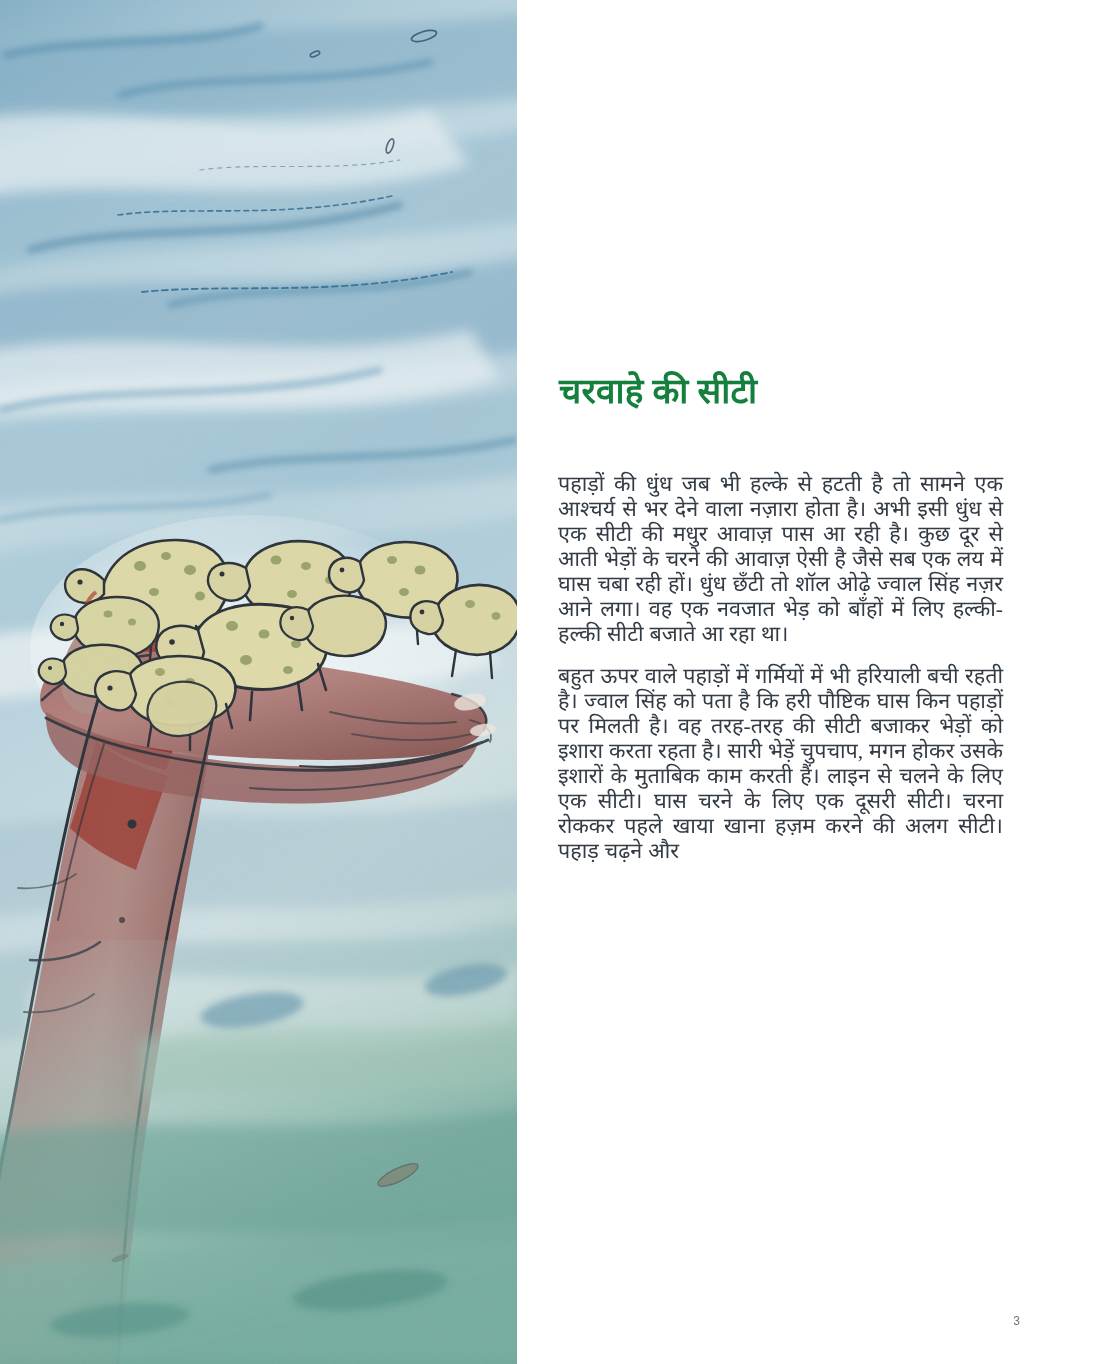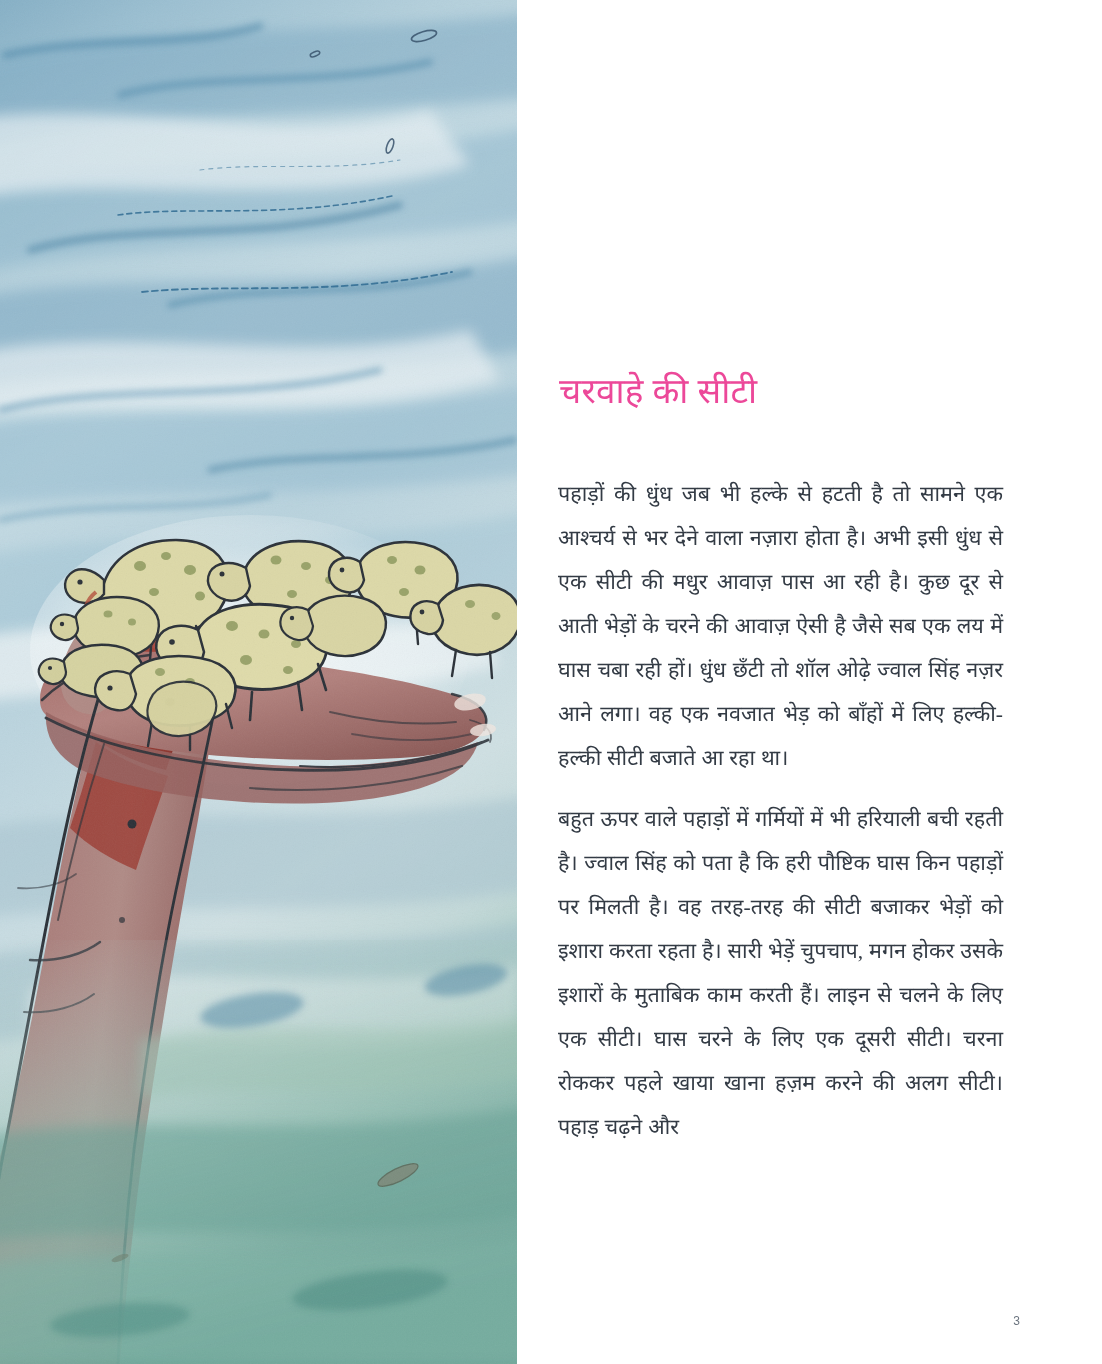--- a/index.html
+++ b/index.html
@@ -50,36 +50,36 @@
     background: #ffffff;
   }
 
   .story-title {
     position: absolute;
     left: 42px;
     top: 348px;
     width: 500px;
     font-size: 35px;
     line-height: 1.2;
-    color: #ec4899;
-    font-weight: 400;
+    color: #15803d;
+    font-weight: 700;
     letter-spacing: 0.2px;
   }
 
   .story-body {
     position: absolute;
     left: 41px;
     top: 472px;
     width: 445px;
   }
 
   .story-body p {
     margin: 0 0 17px 0;
     font-size: 21.5px;
-    line-height: 44px;
+    line-height: 25px;
     color: #333b45;
     text-align: justify;
     text-justify: inter-word;
     word-spacing: 0.5px;
   }
   .story-body p:last-child { margin-bottom: 4px; }
 
   .page-number {
     position: absolute;
     right: 82px;

